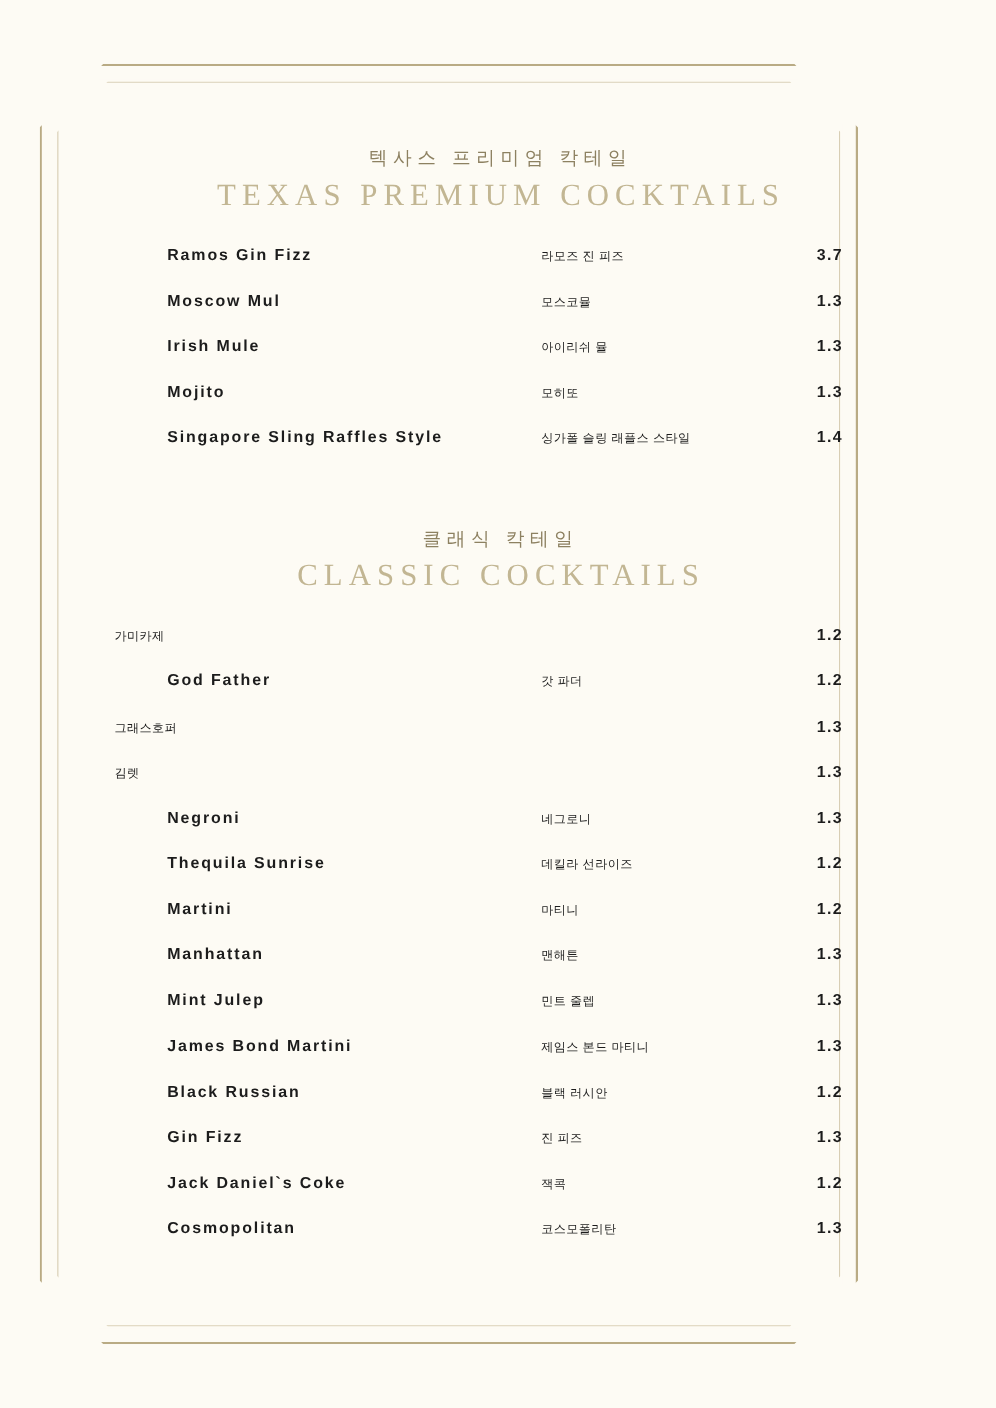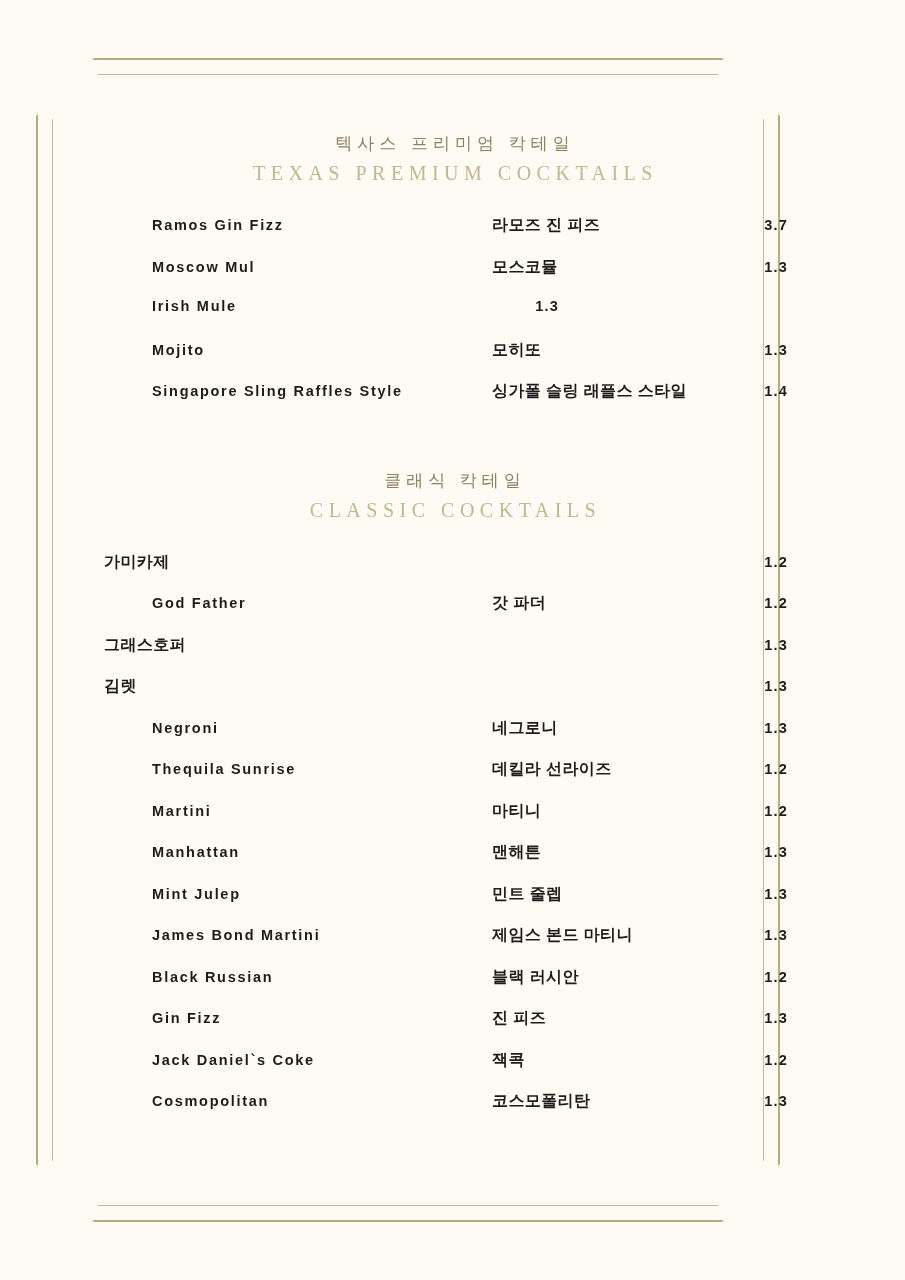--- a/index.html
+++ b/index.html
@@ -62,21 +62,21 @@
 
   .section-head { text-align: center; }
   .title-ko {
     font-size: 17px;
     letter-spacing: 5px;
     color: #8d8161;
     font-weight: 400;
     padding-left: 5px;
   }
   .title-en {
-    font-size: 20px;
+    font-size: 28px;
     letter-spacing: 5.5px;
     color: #c2b693;
     font-family: "Liberation Serif", serif;
     font-weight: 400;
     margin-top: 7px;
     padding-left: 6px;
   }
 
   .items { margin-top: 30px; }
 
@@ -90,29 +90,29 @@
     flex: 0 0 340px;
     font-size: 14.5px;
     font-weight: bold;
     letter-spacing: 1.7px;
     color: #1c1c1c;
     white-space: nowrap;
     margin-left: 48px;
   }
   .name-ko {
     flex: 1 1 auto;
-    font-size: 16px;
-    font-weight: bold;
+    font-size: 11px;
+    font-weight: normal;
     letter-spacing: 0.4px;
     color: #1c1c1c;
     white-space: nowrap;
   }
   .price {
     flex: 0 0 80px;
-    text-align: right;
+    text-align: center;
     font-size: 14.5px;
     font-weight: bold;
     letter-spacing: 1.2px;
     color: #1c1c1c;
     padding-right: 13px;
   }
 </style>
 </head>
 <body>
 
@@ -134,20 +134,21 @@
           <div class="name-ko">라모즈 진 피즈</div>
           <div class="price">3.7</div>
         </div>
         <div class="row">
           <div class="name-en">Moscow Mul</div>
           <div class="name-ko">모스코뮬</div>
           <div class="price">1.3</div>
         </div>
         <div class="row">
           <div class="name-en">Irish Mule</div>
+          <div class="name-ko">아이리쉬 뮬</div>
           <div class="price">1.3</div>
         </div>
         <div class="row">
           <div class="name-en">Mojito</div>
           <div class="name-ko">모히또</div>
           <div class="price">1.3</div>
         </div>
         <div class="row">
           <div class="name-en">Singapore Sling Raffles Style</div>
           <div class="name-ko">싱가폴 슬링 래플스 스타일</div>

